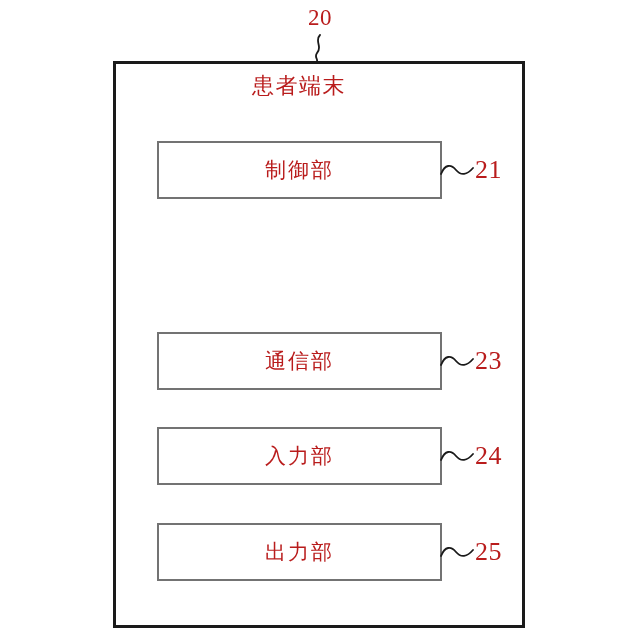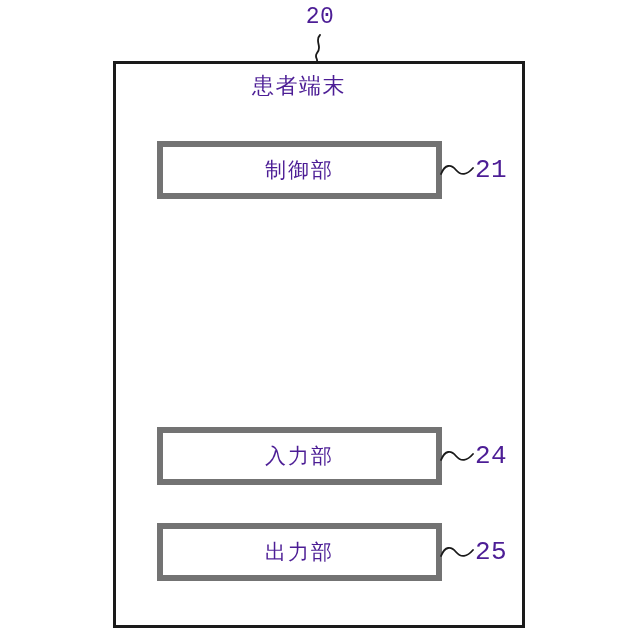--- a/index.html
+++ b/index.html
@@ -1,38 +1,38 @@
 <!DOCTYPE html>
 <html><head>
 <meta charset="utf-8">
 <style>
   html,body{margin:0;padding:0;background:#fff;}
   .stage{
     position:relative;width:640px;height:640px;background:#ffffff;
-    font-family:Liberation Mono, monospace;
-    color:#4c1d95;overflow:hidden;
+    font-family:Liberation Serif, serif;
+    color:#b91c1c;overflow:hidden;
   }
   .fig-ref-top{
     position:absolute;left:296px;top:4px;width:48px;
     text-align:center;font-size:23px;line-height:1.2;
     letter-spacing:0.5px;
   }
   .squiggle-v{position:absolute;left:311px;top:34px;}
   .outer-box{
     position:absolute;left:113px;top:61px;width:412px;height:567px;
     border:3px solid #1a1a1a;box-sizing:border-box;background:#ffffff;
   }
   .outer-title{
     position:absolute;left:113px;top:71px;width:372px;
     text-align:center;font-size:22px;letter-spacing:1.5px;
   }
   .block{position:absolute;left:157px;width:400px;height:58px;}
   .block-box{
     position:absolute;left:0;top:0;width:285px;height:58px;
-    border:6px solid #737373;box-sizing:border-box;background:#ffffff;
+    border:2px solid #737373;box-sizing:border-box;background:#ffffff;
     display:flex;align-items:center;justify-content:center;
   }
   .block-label{font-size:21px;letter-spacing:2px;}
   .tilde{position:absolute;left:283px;top:21px;}
   .ref-num{
     position:absolute;left:318px;top:50%;transform:translateY(-50%);
     font-size:26px;letter-spacing:0.5px;
   }
   svg path{fill:none;stroke:#1a1a1a;stroke-width:1.8;stroke-linecap:round;}
 </style>
@@ -55,20 +55,29 @@
     <div class="block-box">
       <span class="block-label">制御部</span>
     </div>
     <svg class="tilde" width="34" height="18" viewBox="0 0 34 18">
       <path d="M1,12 C5,2 11,2 16,8 C21,14 27,13 33,6"></path>
     </svg>
     <span class="ref-num">21</span>
   </div>
 
 
+  <div class="block" style="top:332px">
+    <div class="block-box">
+      <span class="block-label">通信部</span>
+    </div>
+    <svg class="tilde" width="34" height="18" viewBox="0 0 34 18">
+      <path d="M1,12 C5,2 11,2 16,8 C21,14 27,13 33,6"></path>
+    </svg>
+    <span class="ref-num">23</span>
+  </div>
 
   <div class="block" style="top:427px">
     <div class="block-box">
       <span class="block-label">入力部</span>
     </div>
     <svg class="tilde" width="34" height="18" viewBox="0 0 34 18">
       <path d="M1,12 C5,2 11,2 16,8 C21,14 27,13 33,6"></path>
     </svg>
     <span class="ref-num">24</span>
   </div>

